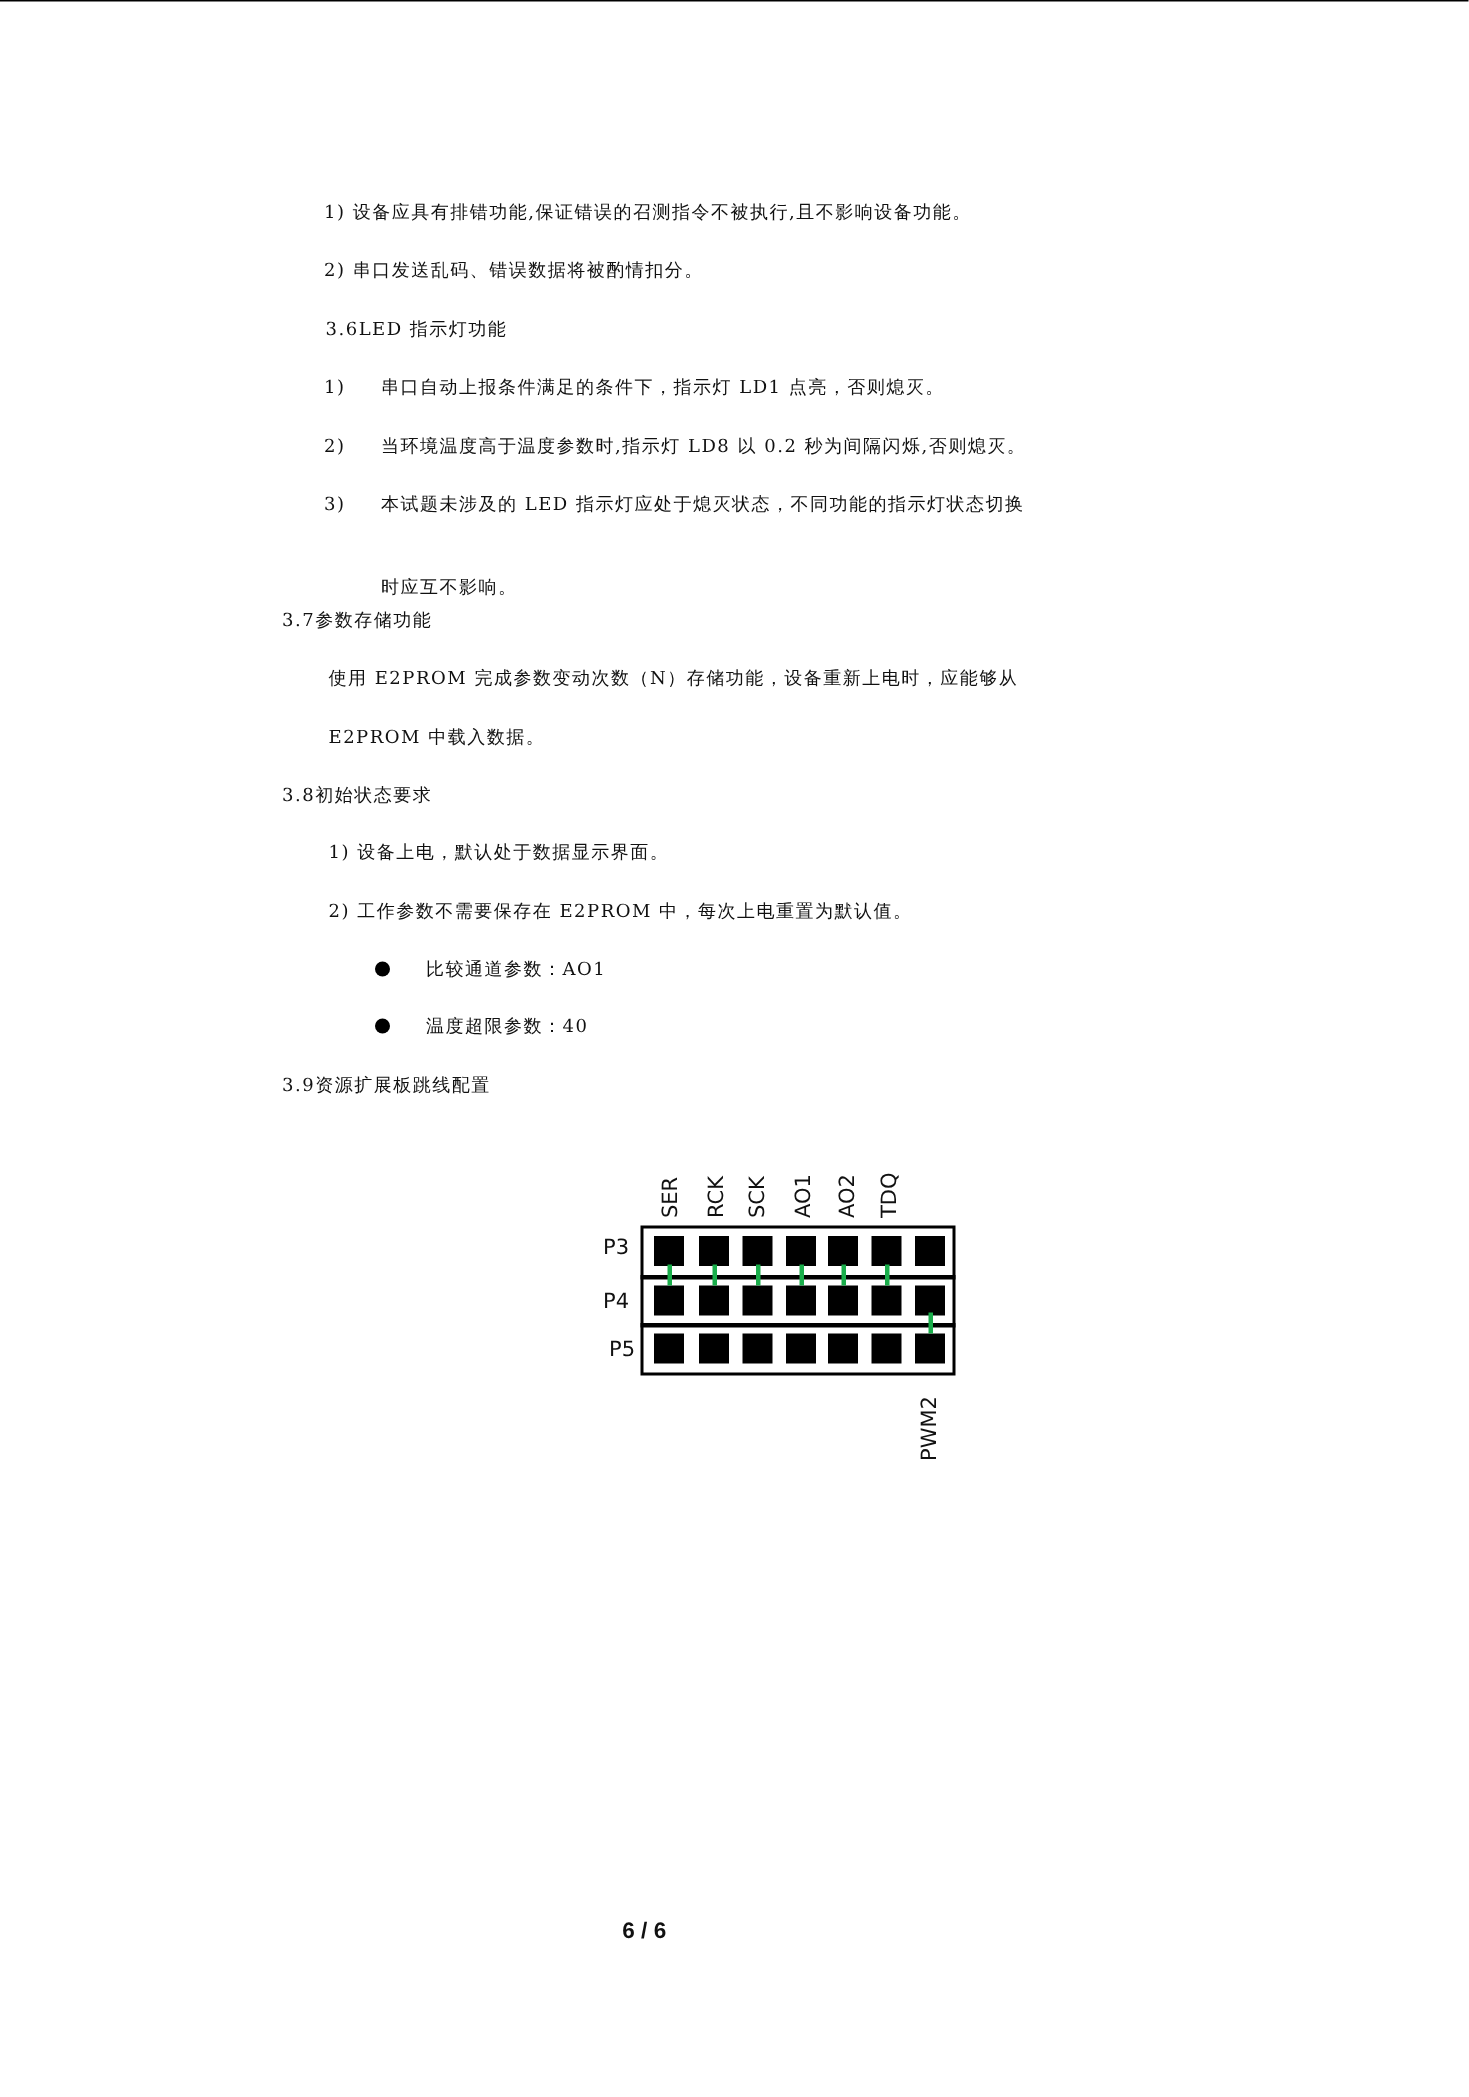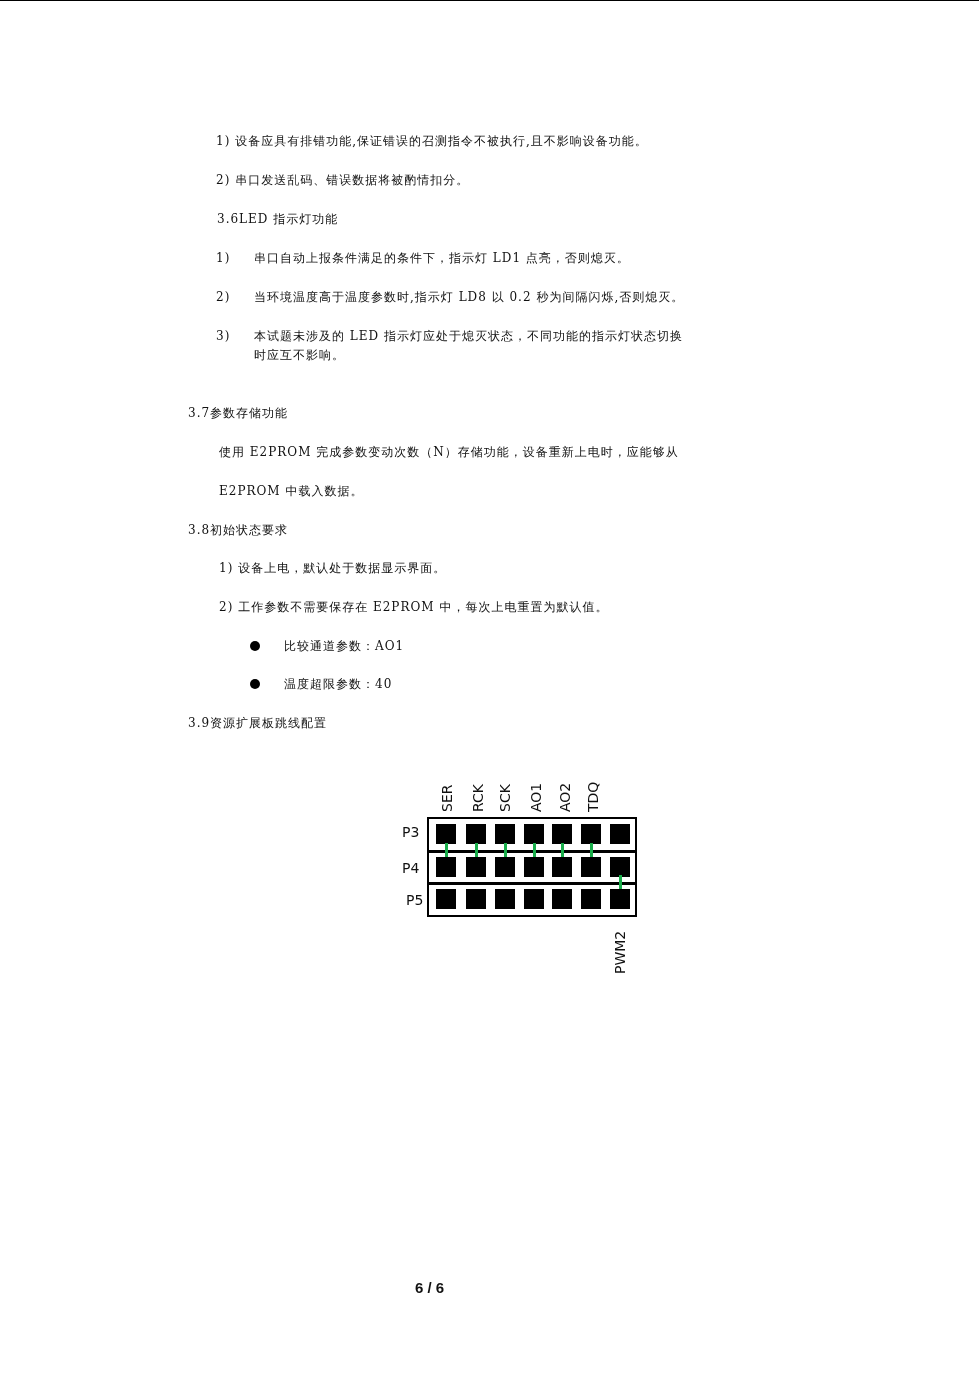--- a/index.html
+++ b/index.html
@@ -37,21 +37,21 @@
 <div class="line" style="left:188px;top:208px;margin-left:29px;">3.6LED 指示灯功能</div>
 <div class="line" style="left:216px;top:247px;">
   <span class="num" style="width:38px">1)</span><span>串口自动上报条件满足的条件下，指示灯 LD1 点亮，否则熄灭。</span>
 </div>
 <div class="line" style="left:216px;top:286px;">
   <span class="num" style="width:38px">2)</span><span>当环境温度高于温度参数时,指示灯 LD8 以 0.2 秒为间隔闪烁,否则熄灭。</span>
 </div>
 <div class="line" style="left:216px;top:325px;">
   <span class="num" style="width:38px">3)</span><span>本试题未涉及的 LED 指示灯应处于熄灭状态，不同功能的指示灯状态切换</span>
 </div>
-<div class="line" style="left:254px;top:344px;">时应互不影响。</div>
+<div class="line" style="left:254px;top:380px;">时应互不影响。</div>
 
 <div class="line" style="left:188px;top:402px;">3.7参数存储功能</div>
 <div class="line" style="left:219px;top:441px;">使用 E2PROM 完成参数变动次数（N）存储功能，设备重新上电时，应能够从</div>
 <div class="line" style="left:219px;top:480px;">E2PROM 中载入数据。</div>
 
 <div class="line" style="left:188px;top:519px;">3.8初始状态要求</div>
 <div class="line" style="left:219px;top:557px;">
   <span class="num">1)</span>
   <span>设备上电，默认处于数据显示界面。</span>
 </div>

